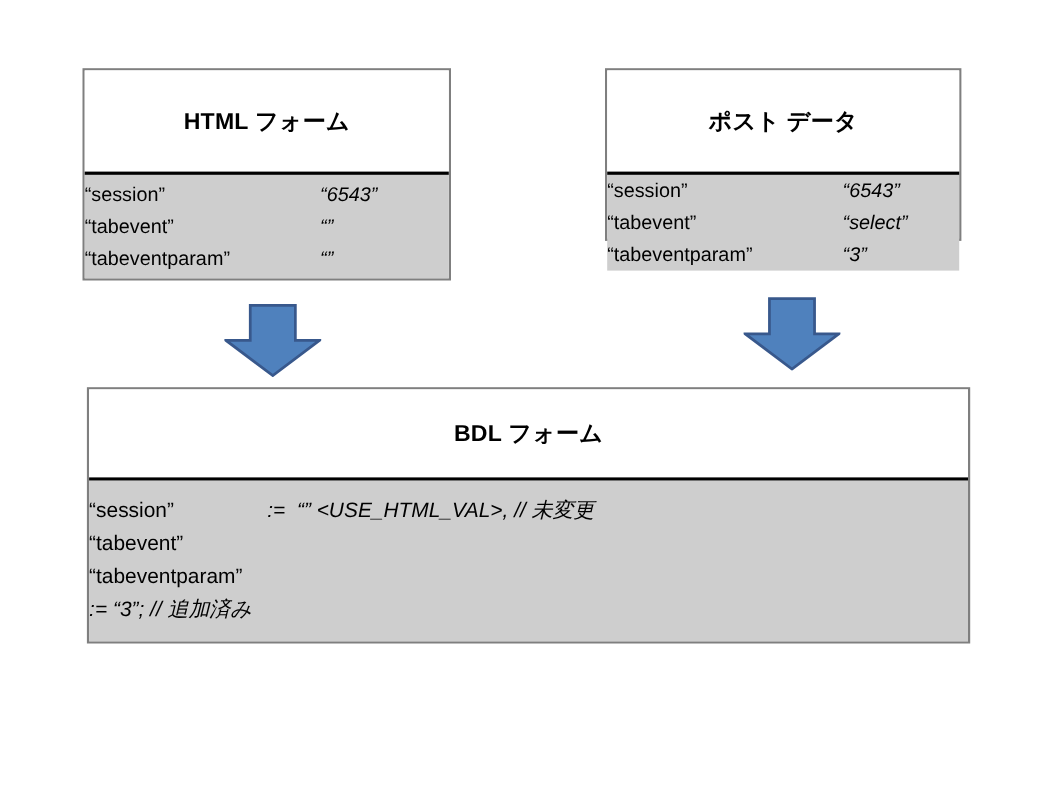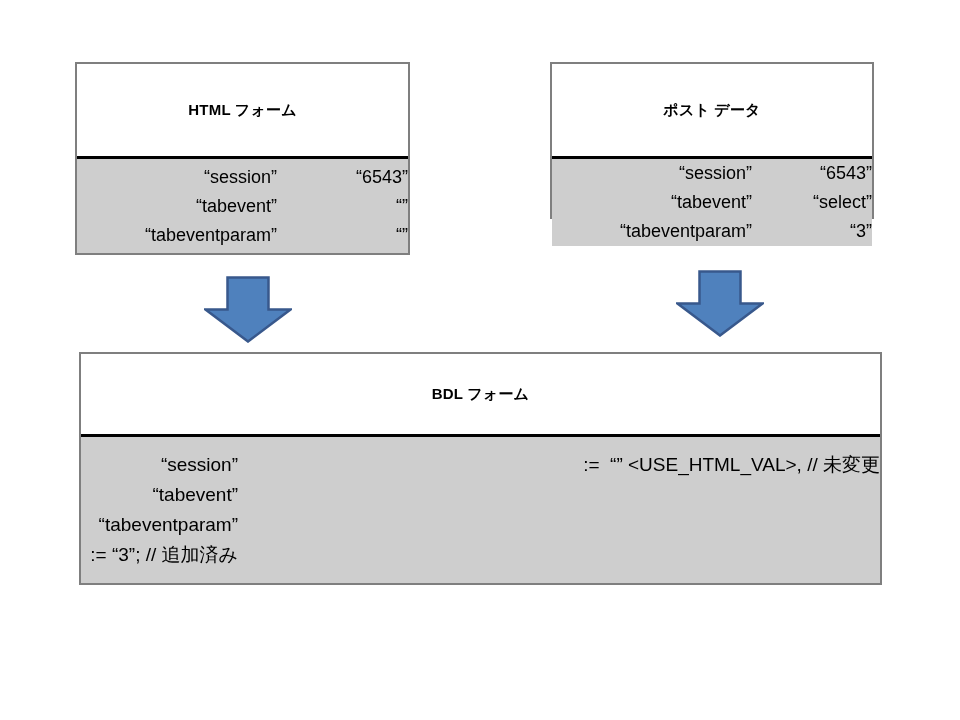--- a/index.html
+++ b/index.html
@@ -23,21 +23,21 @@
   .box-title-area {
     display: flex;
     align-items: center;
     justify-content: center;
     border-bottom: 3px solid #000000;
     box-sizing: border-box;
     background: #ffffff;
     flex: 0 0 auto;
   }
   .box-title {
-    font-size: 15px;
+    font-size: 21px;
     font-weight: bold;
     letter-spacing: 0.2px;
     white-space: pre;
   }
   .box-body {
     flex: 1 1 auto;
     background: #cecece;
     display: flex;
     flex-direction: column;
     justify-content: center;
@@ -51,22 +51,22 @@
     column-gap: 14px;
     font-size: 18px;
     line-height: 29px;
   }
   .bottom-box .kv-row {
     grid-template-columns: 157px 1fr;
     column-gap: 5px;
     font-size: 19px;
     line-height: 30px;
   }
-  .kv-name  { text-align: right; white-space: pre; }
-  .kv-value { text-align: right;  white-space: pre; }
+  .kv-name  { white-space: pre; }
+  .kv-value { text-align: left;  white-space: pre; font-style: italic; }
 
   #box-html-form { left: 75px;  top: 62px;  width: 335px; height: 193px; }
   #box-html-form .box-title-area { height: 95px; }
   #box-post-data { left: 550px; top: 62px;  width: 324px; height: 157px; }
   #box-post-data .box-title-area { height: 95px; }
   #box-bdl-form  { left: 79px;  top: 352px; width: 803px; height: 233px; }
   #box-bdl-form .box-title-area { height: 83px; }
 
   .arrow { position: absolute; }
   #arrow-left  { left: 204px; top: 276px; width: 88px; height: 67px; }

